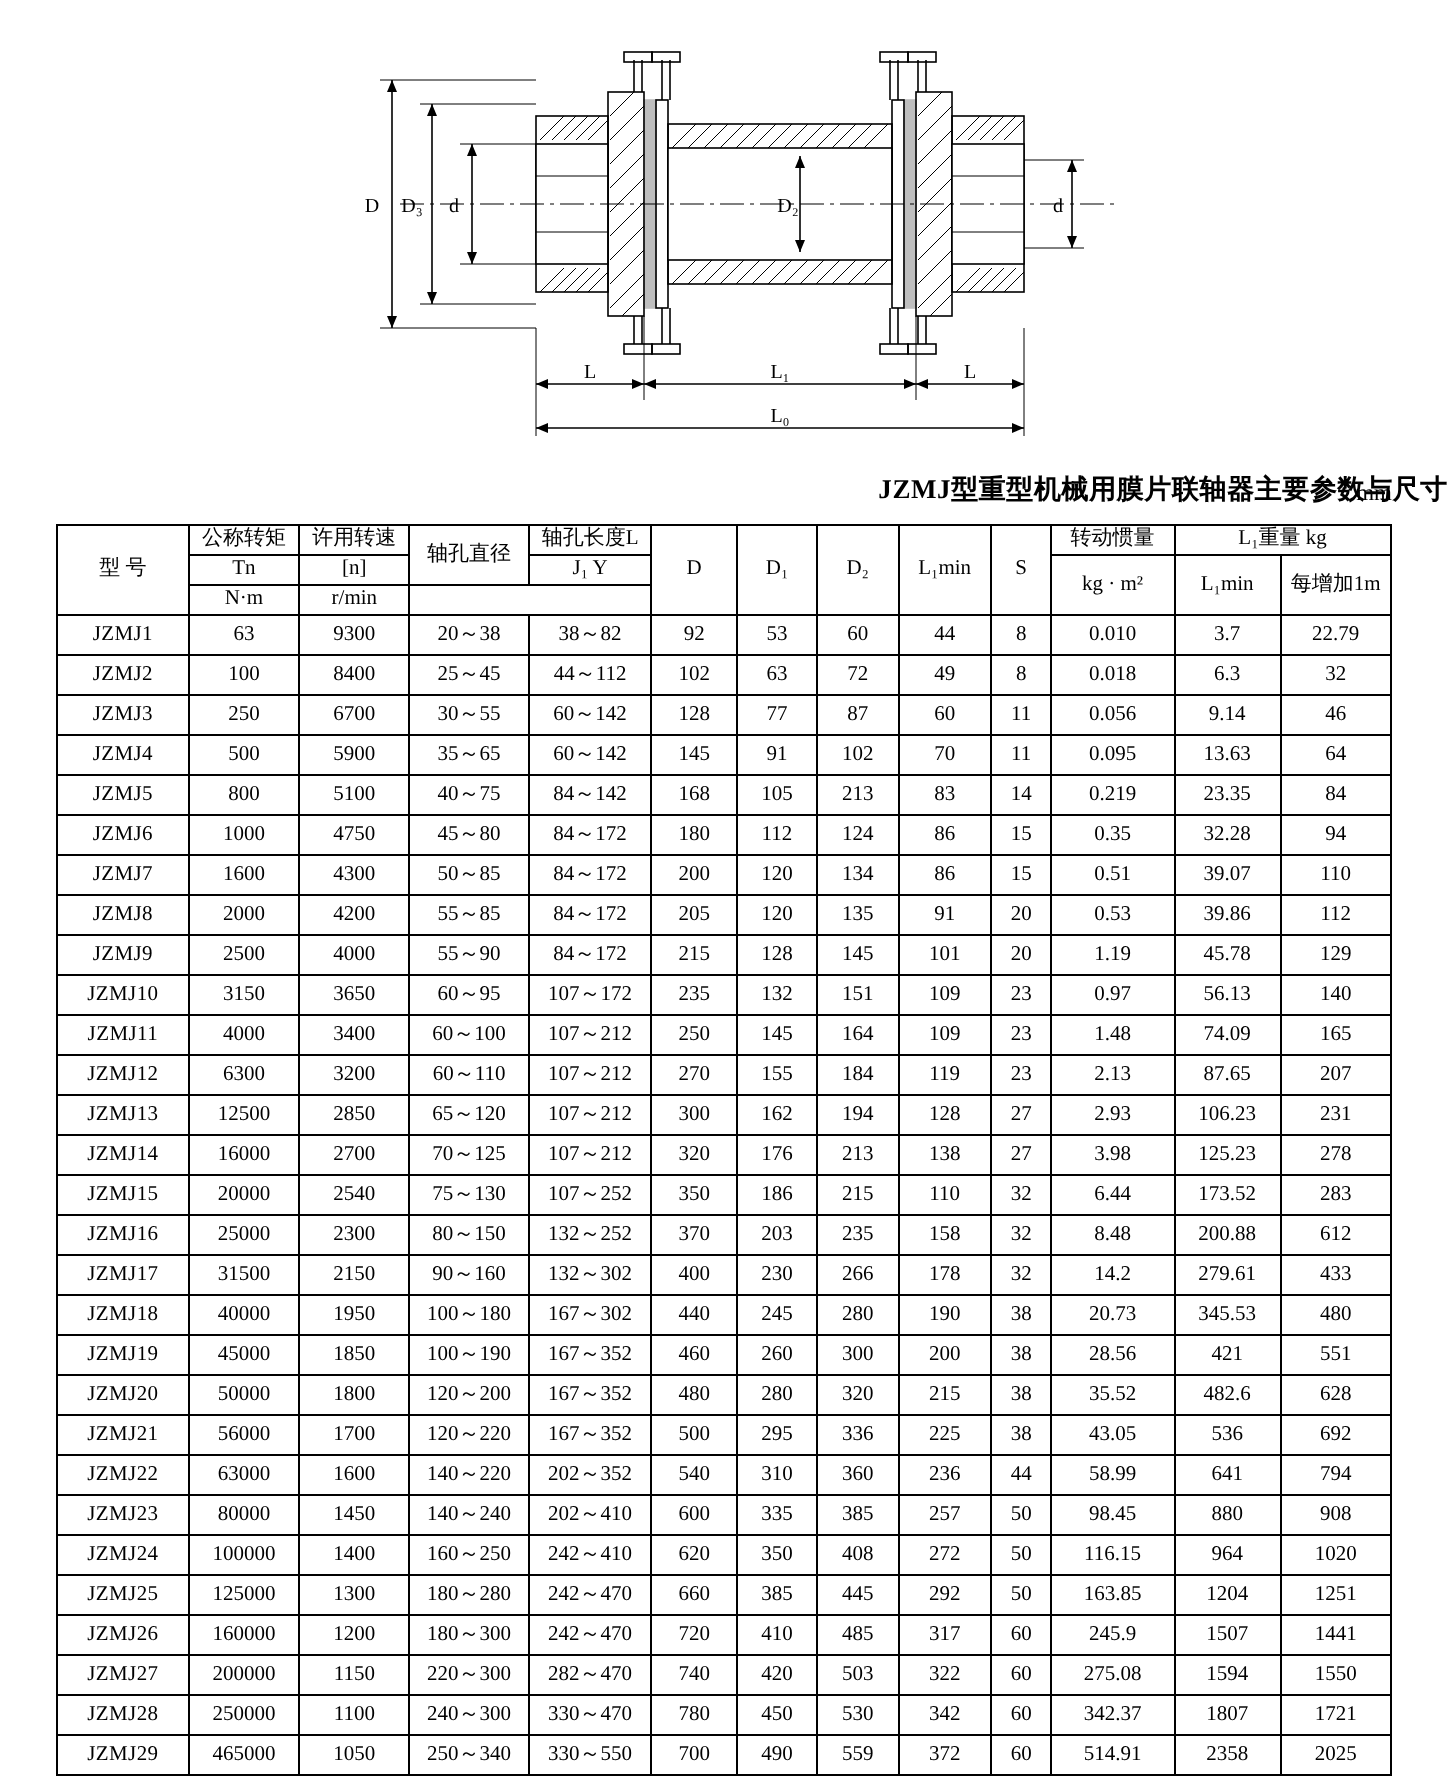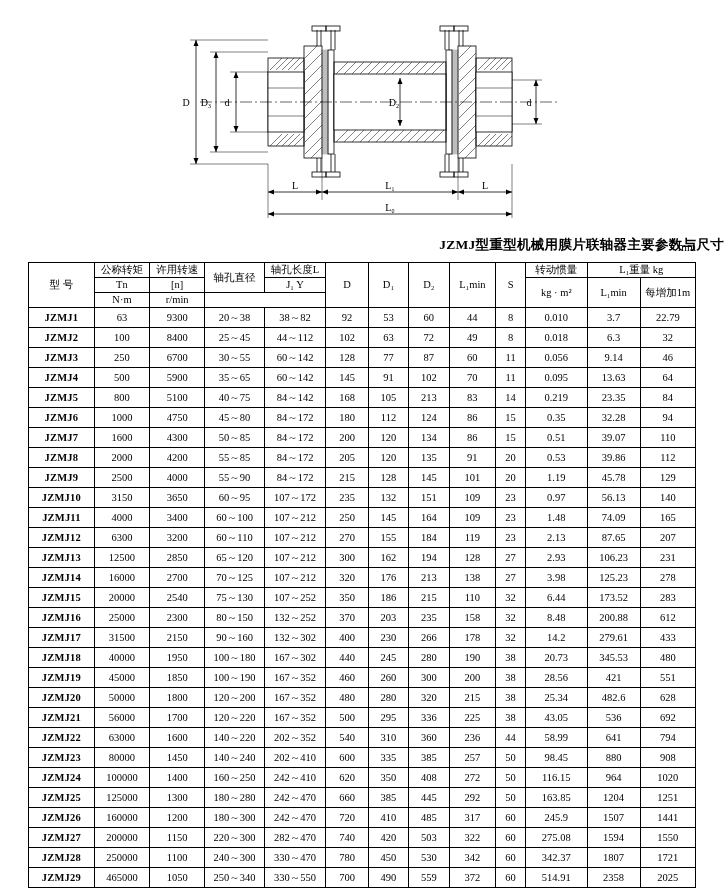--- a/index.html
+++ b/index.html
@@ -13,21 +13,21 @@
   
   .title-row{display:flex;align-items:flex-end;justify-content:flex-end;margin-top:4px;position:relative;}
   .doc-title{font-size:13.5px;font-weight:bold;letter-spacing:.3px;}
   .unit{position:absolute;right:28px;bottom:1px;font-size:11.5px;margin-top:44px;}
 
   
   table.spec{border-collapse:collapse;margin:8px auto 0 auto;width:668px;table-layout:fixed;}
   table.spec td,table.spec th{border:1px solid #000;text-align:center;font-size:10.5px;line-height:1.15;padding:1px 0 1px 0;font-family:"Liberation Serif",serif;}
   table.spec thead td{font-size:10.5px;padding:1px 0;}
   .rowcell{height:17px;}
-  .cell-model{letter-spacing:.2px;font-weight:bold;}
+  .cell-model{letter-spacing:.2px;}
 </style>
 </head>
 <body>
 
 <div class="page">
 
   <div class="drawing">
     <svg width="724" height="232" viewBox="0 0 724 232">
       <g stroke="#000" fill="none" stroke-width="0.8">
 
@@ -576,21 +576,21 @@
           <td class="rowcell cell-model">JZMJ20</td>
           <td class="rowcell">50000</td>
           <td class="rowcell">1800</td>
           <td class="rowcell">120～200</td>
           <td class="rowcell">167～352</td>
           <td class="rowcell">480</td>
           <td class="rowcell">280</td>
           <td class="rowcell">320</td>
           <td class="rowcell">215</td>
           <td class="rowcell">38</td>
-          <td class="rowcell">25.34</td>
+          <td class="rowcell">35.52</td>
           <td class="rowcell">482.6</td>
           <td class="rowcell">628</td>
         </tr>
         <tr>
           <td class="rowcell cell-model">JZMJ21</td>
           <td class="rowcell">56000</td>
           <td class="rowcell">1700</td>
           <td class="rowcell">120～220</td>
           <td class="rowcell">167～352</td>
           <td class="rowcell">500</td>

